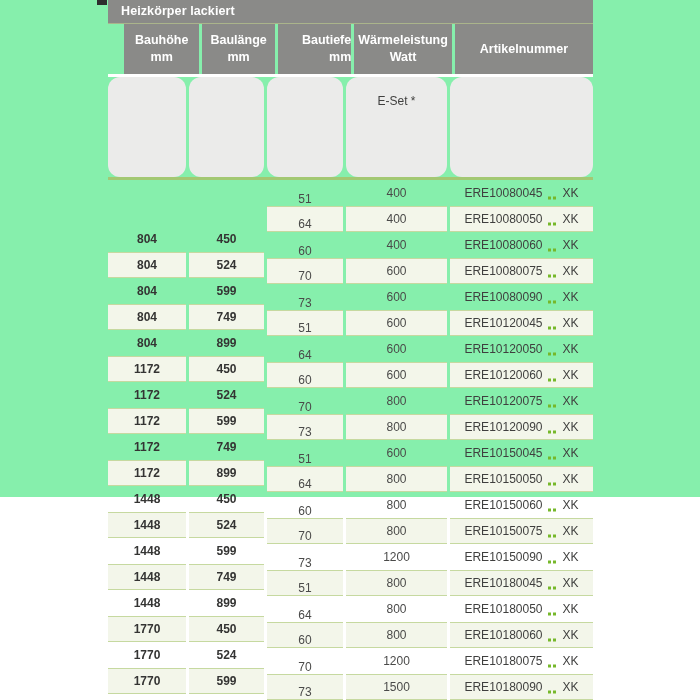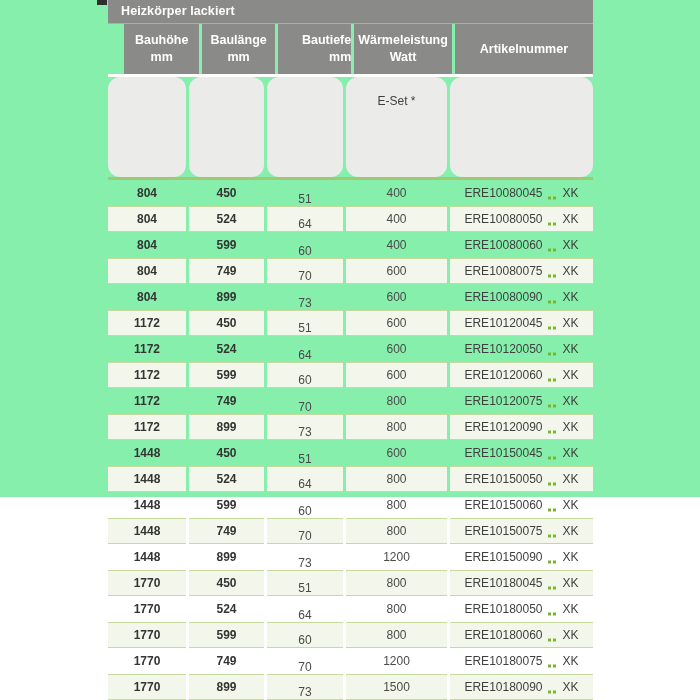--- a/index.html
+++ b/index.html
@@ -26,21 +26,21 @@
   .sub-row { height:100px; }
   .sub-cell { background:#ebebea; display:flex; justify-content:center; align-items:flex-start;
               padding-top:17px; font-size:12px; color:#3f3f3e;border-radius:12px; }
 
   .section-line { height:3px; background:#a3c873; }
 
   .row { height:26px; }
   .cell { display:flex; align-items:center; justify-content:center; font-size:12px;
           color:#4a4a49; height:26px; }
   .row.alt .cell { background:#f3f6ea; border-top:1px solid #c6d9a0; border-bottom:1px solid #c6d9a0; }
-  .cell.bold { font-weight:bold; color:#343433; }
+  .cell.bold { font-weight:bold; color:#343433;margin-top:46px; }
 
   .c1 { width:78px; } .c2 { width:75px; } .c3 { width:76px;align-items:flex-end; } .c4 { width:101px; } .c5 { width:143px; }
 
   .cell.artikel { font-size:12px; color:#3f3f3e; white-space:nowrap; }
   .dots { display:inline-flex; margin:0 4px 0 5px; }
   .dots i { display:inline-block; width:3px; height:3px; background:#76b82a;
             margin-right:2.5px; transform:translateY(4.5px); }
 </style>
 </head>
 <body>

